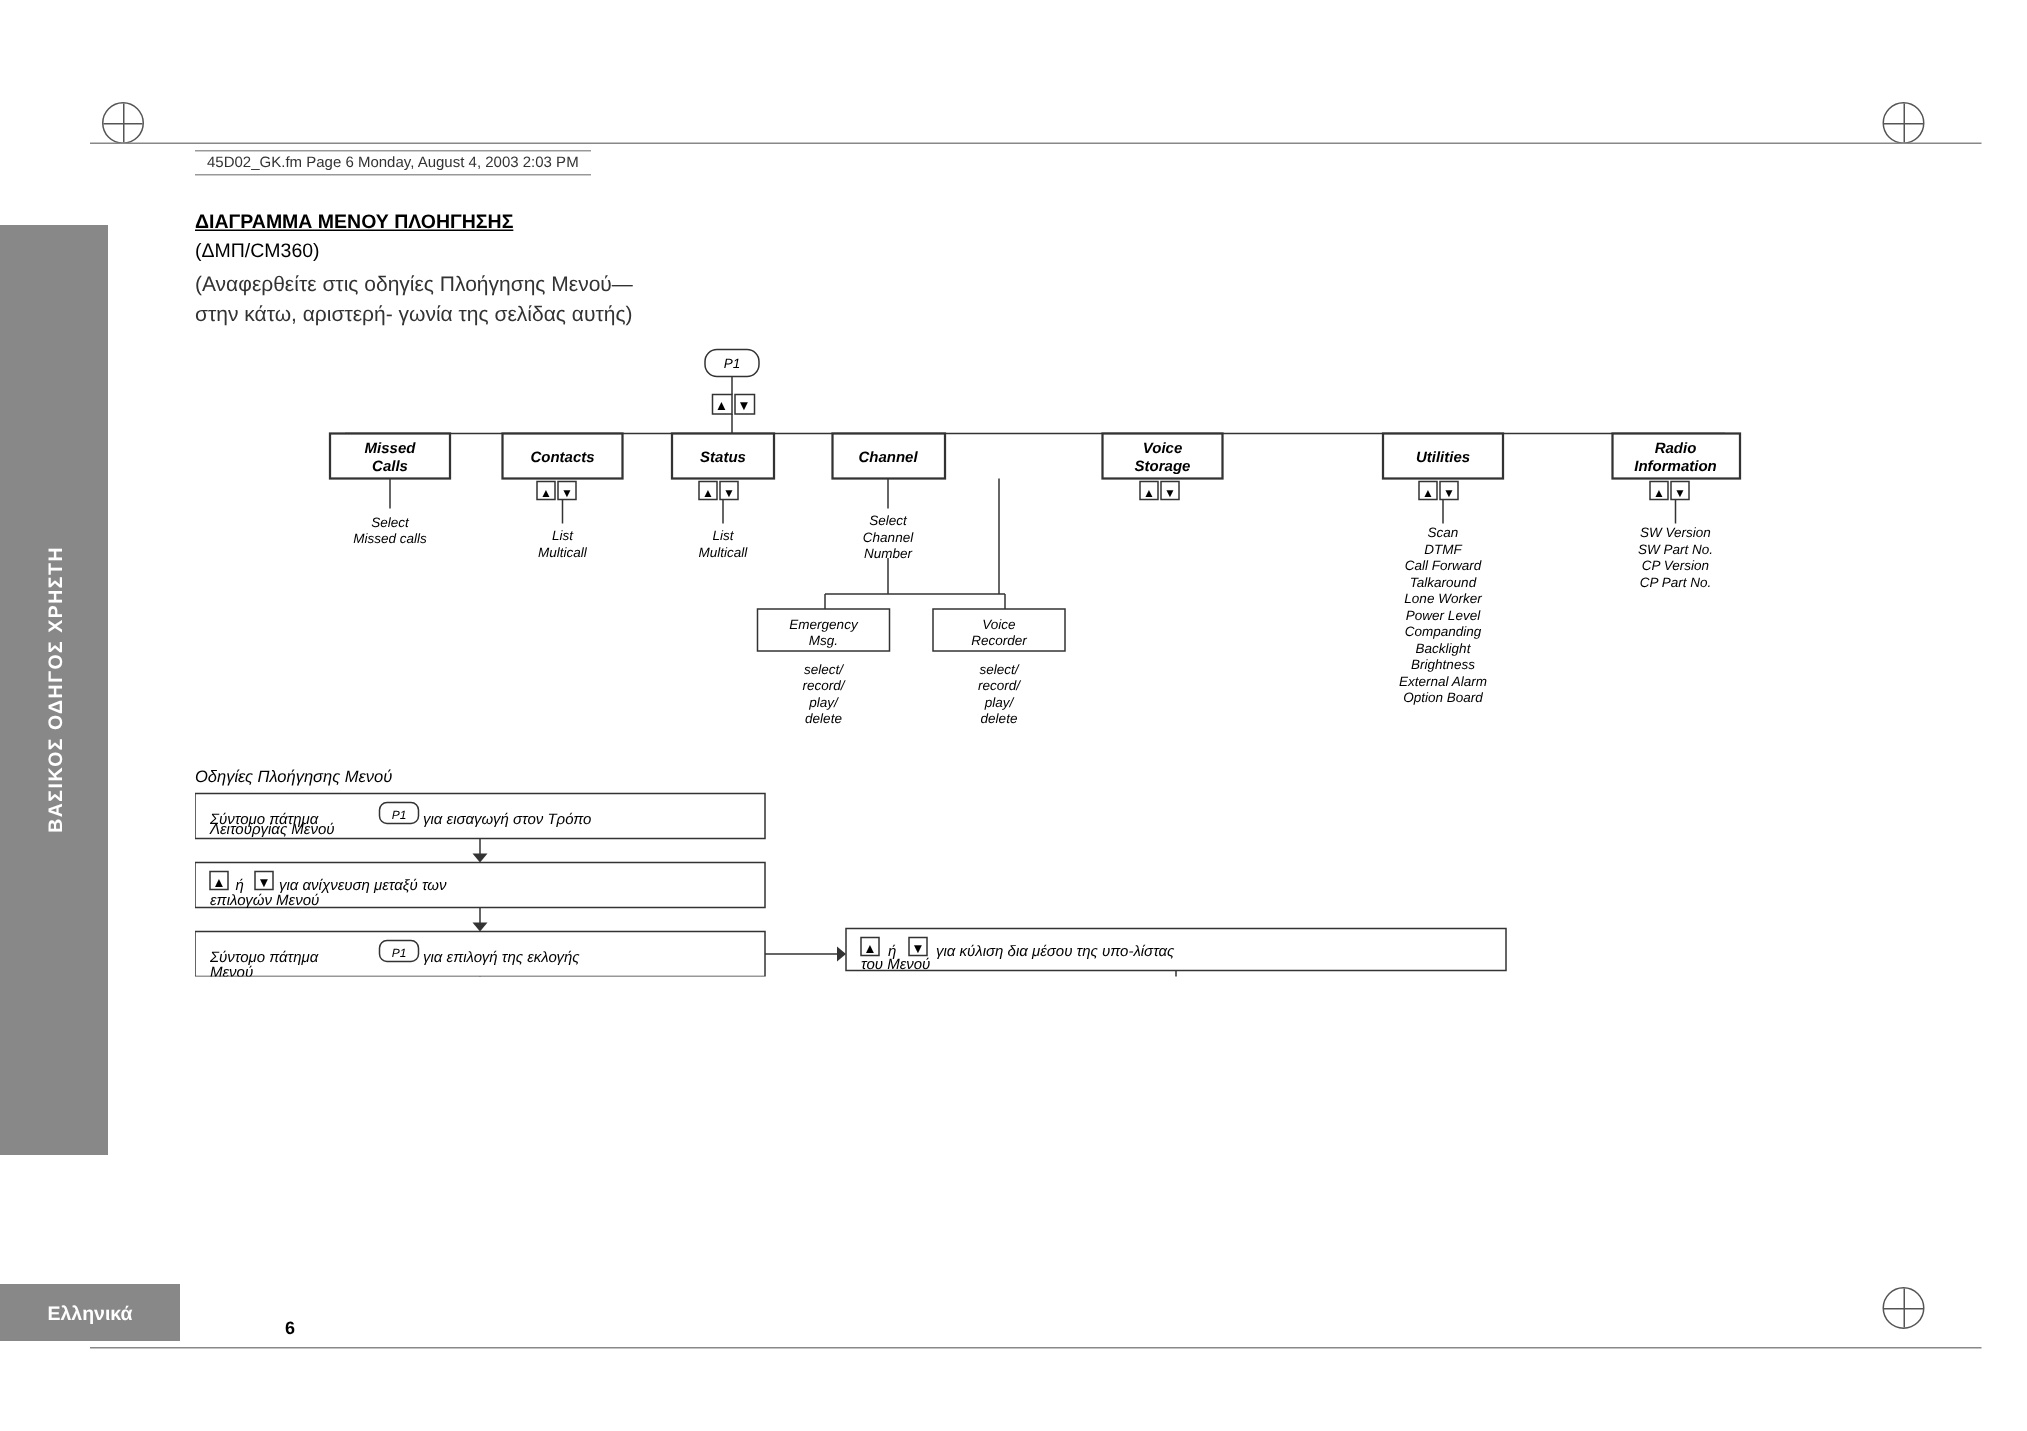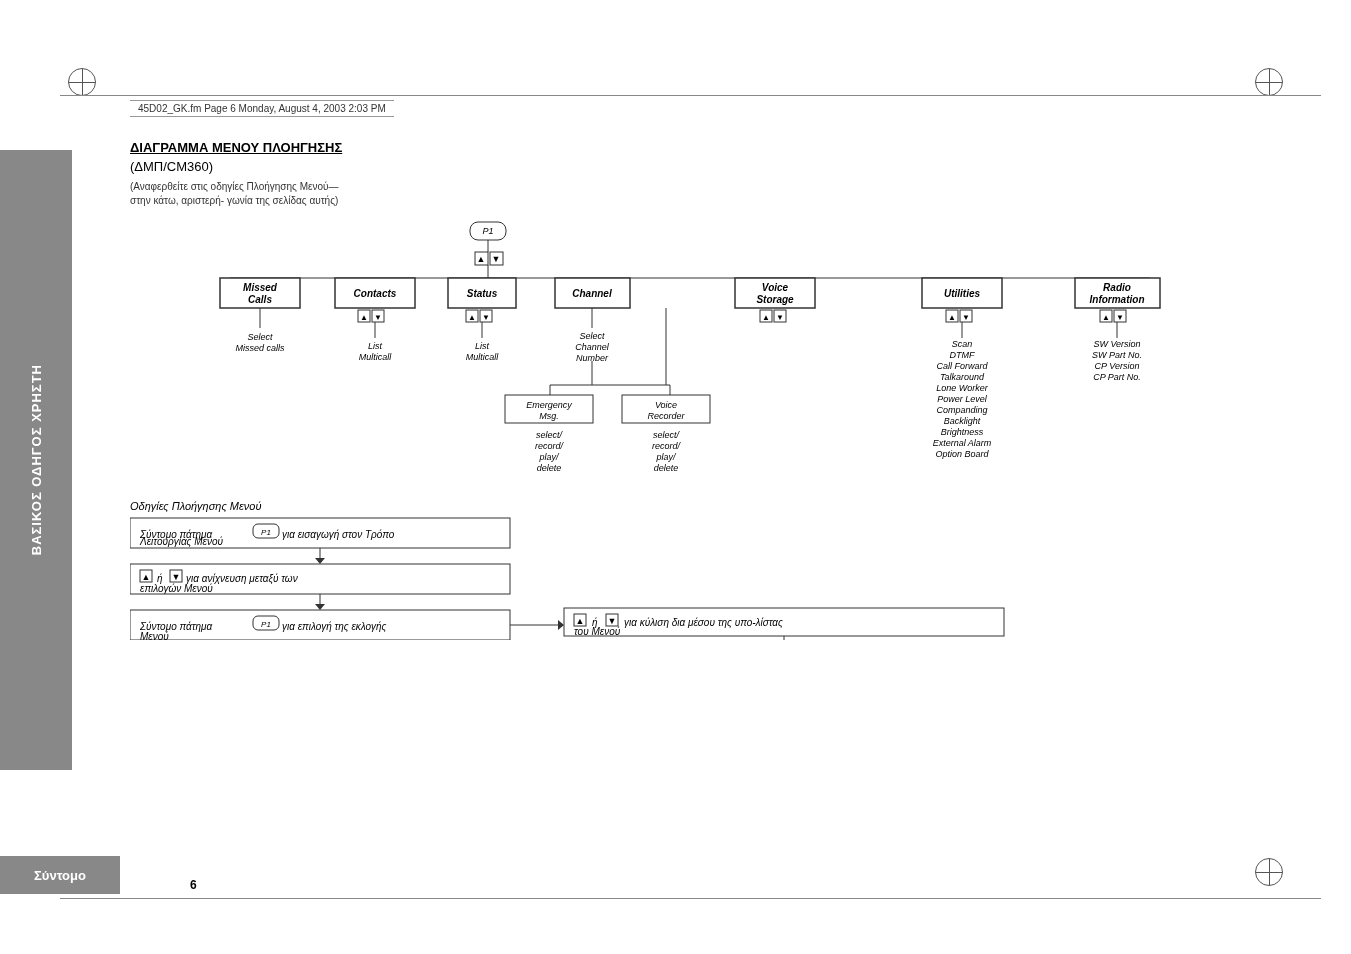--- a/index.html
+++ b/index.html
@@ -118,21 +118,21 @@
       text-decoration: underline;
     }
 
     .page-subtitle {
       font-size: 13px;
       font-weight: normal;
       margin-bottom: 6px;
     }
 
     .intro-text {
-      font-size: 10px;
+      font-size: 14px;
       color: #333;
       margin-bottom: 12px;
       line-height: 1.4;
     }
 
     
     .diagram-svg-area {
       position: relative;
       margin-top: 5px;
       font-style: italic;
@@ -168,21 +168,21 @@
   <div class="reg-mark" style="position:absolute;bottom:68px;right:68px;"></div>
 
   <div class="h-line-top"></div>
   <div class="h-line-bottom"></div>
 
   <div class="sidebar">
     <span class="sidebar-text">ΒΑΣΙΚΟΣ ΟΔΗΓΟΣ ΧΡΗΣΤΗ</span>
   </div>
 
   <div class="lang-tab">
-    <span class="lang-tab-text">Σύντομο</span>
+    <span class="lang-tab-text">Ελληνικά</span>
   </div>
 
   <div class="file-info">
     <span>45D02_GK.fm  Page 6  Monday, August 4, 2003  2:03 PM</span>
   </div>
 
   <div class="main-content">
 
     <div class="page-title">ΔΙΑΓΡΑΜΜΑ ΜΕΝΟΥ ΠΛΟΗΓΗΣΗΣ</div>
     <div class="page-subtitle">(ΔΜΠ/CM360)</div>

